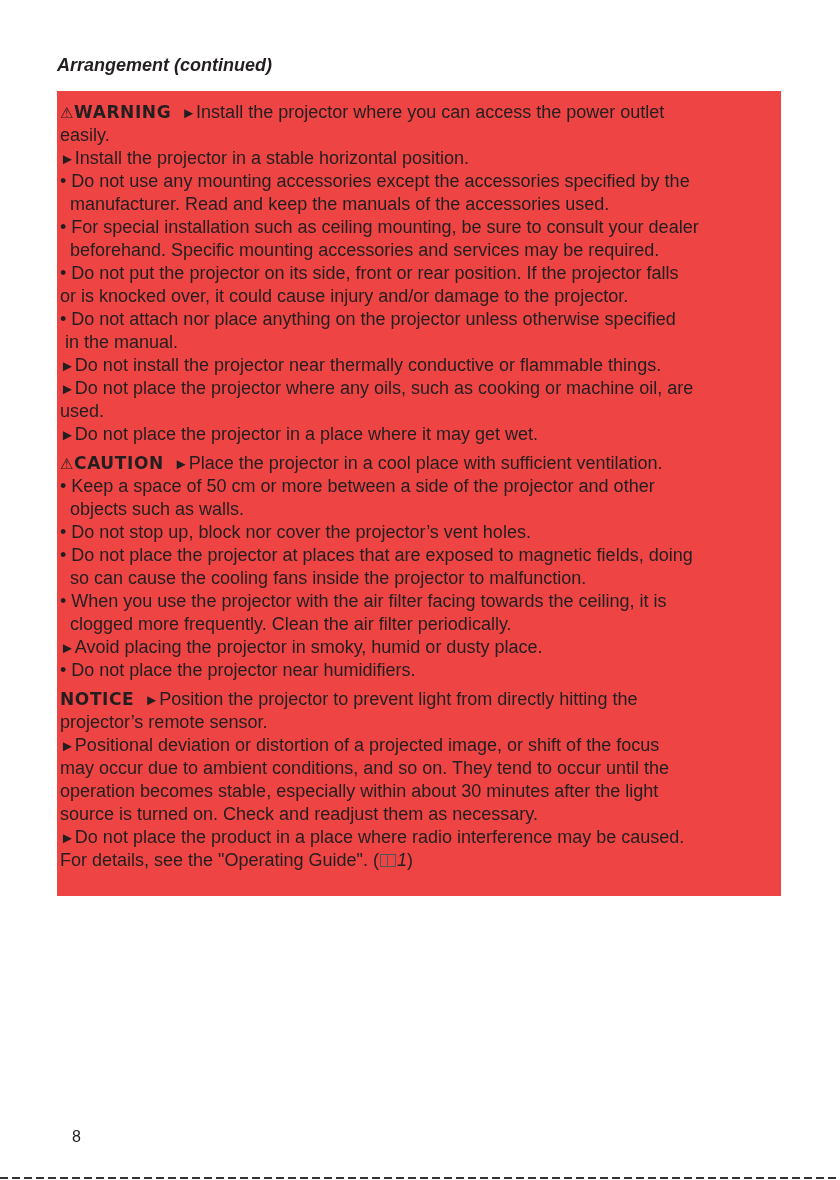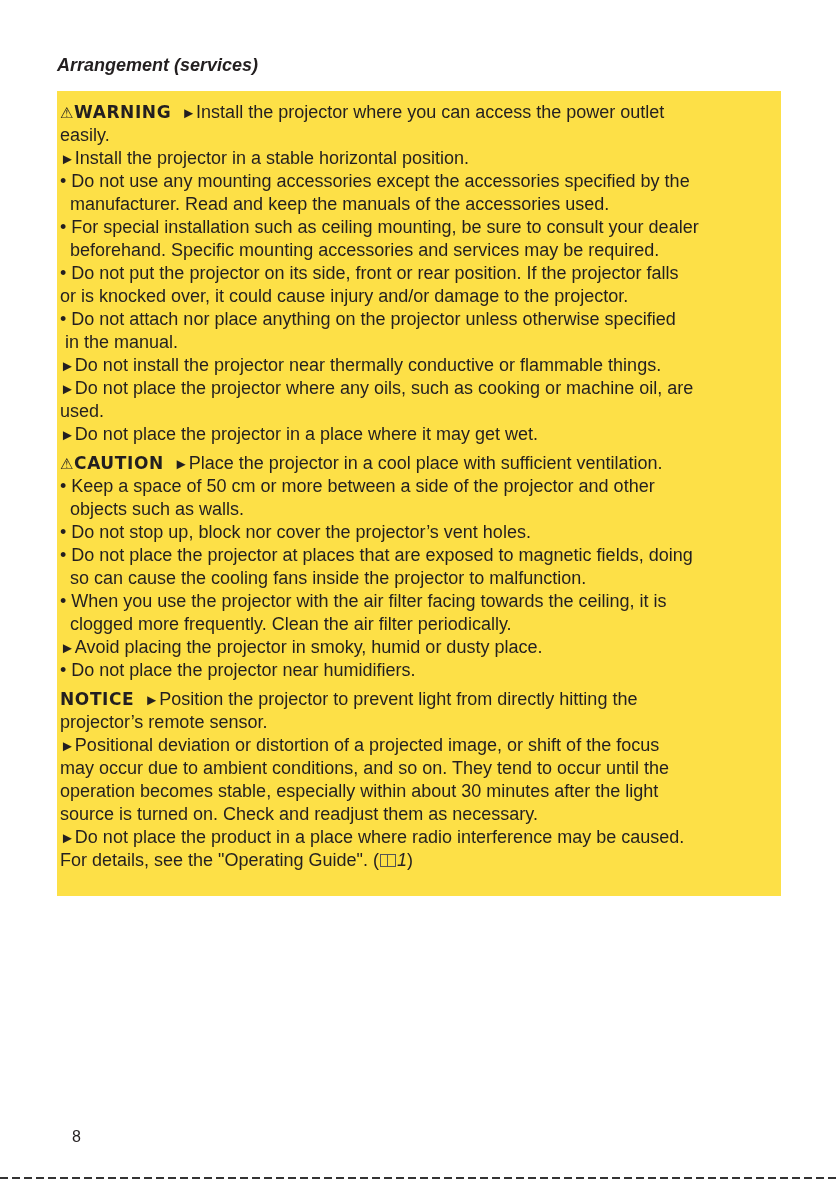--- a/index.html
+++ b/index.html
@@ -1,35 +1,35 @@
 <!DOCTYPE html>
 <html><head>
 <meta charset="utf-8">
 <style>
   html, body { margin: 0; padding: 0; background: #ffffff; }
   body { width: 840px; height: 1180px; position: relative; overflow: hidden;
          font-family: "Liberation Sans", sans-serif; color: #231f20; }
   .heading { position: absolute; left: 57px; top: 55px; font-size: 18px; font-weight: bold; font-style: italic; }
-  .box { position: absolute; left: 57px; top: 91px; width: 724px; height: 805px; background: #fde047; }
+  .box { position: absolute; left: 57px; top: 91px; width: 724px; height: 805px; background: #ef4444; }
   .content { position: absolute; left: 3px; top: 10px; font-size: 18px; line-height: 23px; white-space: pre; }
   .line { display: block; height: 23px; }
   .gap { display: block; height: 6px; }
   .label { font-family: "DejaVu Sans", sans-serif; font-weight: bold; font-size: 17px; letter-spacing: 0.6px; }
   .tri { font-size: 15px; font-weight: normal; }
   .arrow { font-size: 15px; }
   .book { display: inline-block; width: 16px; height: 13px; border: 1px solid #555; position: relative; vertical-align: -1px; margin: 0 1px; box-sizing: border-box; }
   .book::after { content: ""; position: absolute; left: 6px; top: 0; width: 1px; height: 11px; background: #555; }
   .ref { font-style: italic; }
   .pagenum { position: absolute; left: 72px; top: 1128px; font-size: 16px; }
   .dashline { position: absolute; left: 0; top: 1177px; width: 840px; height: 2px;
               background: repeating-linear-gradient(90deg, #333 0 8px, #ffffff 8px 12px); }
 </style>
 </head>
 <body>
 
-<div class="heading">Arrangement (services)</div>
+<div class="heading">Arrangement (continued)</div>
 
 <div class="box">
   <div class="content" id="content"><span class="line"><span class="label"><span class="tri">⚠</span><span>WARNING</span></span>  <span class="arrow">►</span><span>Install the projector where you can access the power outlet</span></span><span class="line"><span>easily.</span></span><span class="line"><span class="arrow">►</span><span>Install the projector in a stable horizontal position.</span></span><span class="line"><span>• Do not use any mounting accessories except the accessories specified by the</span></span><span class="line"><span>  manufacturer. Read and keep the manuals of the accessories used.</span></span><span class="line"><span>• For special installation such as ceiling mounting, be sure to consult your dealer</span></span><span class="line"><span>  beforehand. Specific mounting accessories and services may be required.</span></span><span class="line"><span>• Do not put the projector on its side, front or rear position. If the projector falls</span></span><span class="line"><span>or is knocked over, it could cause injury and/or damage to the projector.</span></span><span class="line"><span>• Do not attach nor place anything on the projector unless otherwise specified</span></span><span class="line"><span> in the manual.</span></span><span class="line"><span class="arrow">►</span><span>Do not install the projector near thermally conductive or flammable things.</span></span><span class="line"><span class="arrow">►</span><span>Do not place the projector where any oils, such as cooking or machine oil, are</span></span><span class="line"><span>used.</span></span><span class="line"><span class="arrow">►</span><span>Do not place the projector in a place where it may get wet.</span></span><span class="gap"></span><span class="line"><span class="label"><span class="tri">⚠</span><span>CAUTION</span></span>  <span class="arrow">►</span><span>Place the projector in a cool place with sufficient ventilation.</span></span><span class="line"><span>• Keep a space of 50 cm or more between a side of the projector and other</span></span><span class="line"><span>  objects such as walls.</span></span><span class="line"><span>• Do not stop up, block nor cover the projector’s vent holes.</span></span><span class="line"><span>• Do not place the projector at places that are exposed to magnetic fields, doing</span></span><span class="line"><span>  so can cause the cooling fans inside the projector to malfunction.</span></span><span class="line"><span>• When you use the projector with the air filter facing towards the ceiling, it is</span></span><span class="line"><span>  clogged more frequently. Clean the air filter periodically.</span></span><span class="line"><span class="arrow">►</span><span>Avoid placing the projector in smoky, humid or dusty place.</span></span><span class="line"><span>• Do not place the projector near humidifiers.</span></span><span class="gap"></span><span class="line"><span class="label"><span>NOTICE</span></span>  <span class="arrow">►</span><span>Position the projector to prevent light from directly hitting the</span></span><span class="line"><span>projector’s remote sensor.</span></span><span class="line"><span class="arrow">►</span><span>Positional deviation or distortion of a projected image, or shift of the focus</span></span><span class="line"><span>may occur due to ambient conditions, and so on. They tend to occur until the</span></span><span class="line"><span>operation becomes stable, especially within about 30 minutes after the light</span></span><span class="line"><span>source is turned on. Check and readjust them as necessary.</span></span><span class="line"><span class="arrow">►</span><span>Do not place the product in a place where radio interference may be caused.</span></span><span class="line"><span>For details, see the "Operating Guide". (</span><span class="book"></span><span class="ref">1</span><span>)</span></span></div>
 </div>
 
 <div class="pagenum">8</div>
 <div class="dashline"></div>
 
 </body></html>

